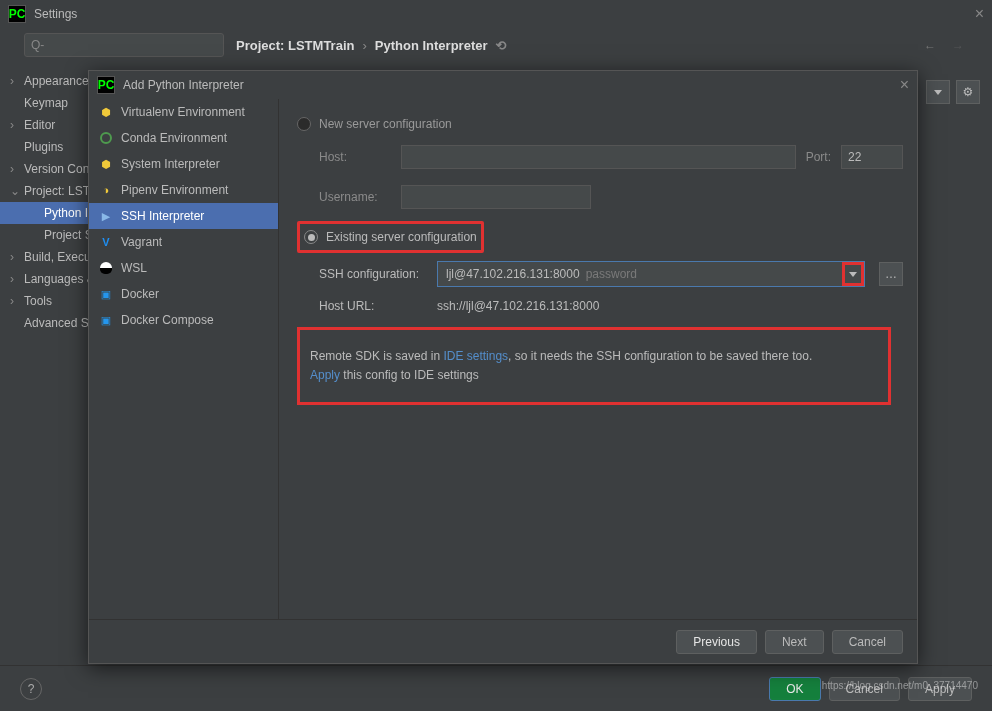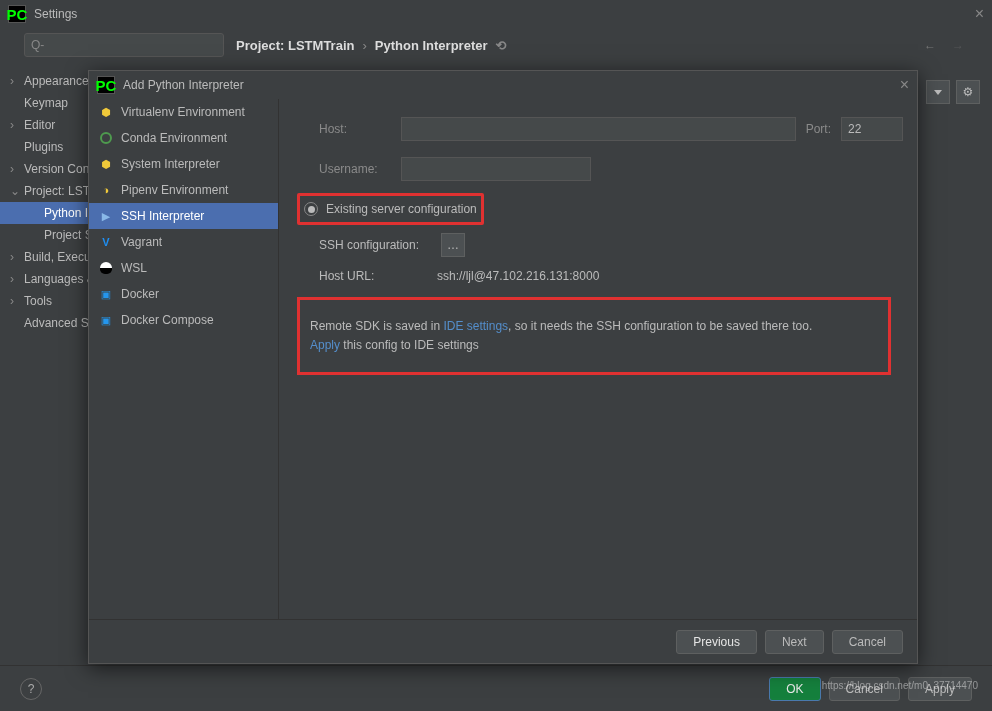--- a/index.html
+++ b/index.html
@@ -1,20 +1,20 @@
 <!DOCTYPE html>
 <html><head>
 <meta charset="utf-8">
 <style>
 * { box-sizing: border-box; margin: 0; padding: 0; font-family: "Segoe UI", Arial, sans-serif; }
 body { background: #3c3f41; width: 992px; height: 711px; color: #bbbbbb; font-size: 12px; overflow: hidden; position: relative; }
 
 
 .main-titlebar { height: 28px; display: flex; align-items: center; padding: 0 8px; background: #3c3f41; }
-.pc-logo { width: 18px; height: 18px; background: #000; color: #0f0; font-size: 15px; font-weight: bold; display: flex; align-items: center; justify-content: center; border: 1px solid #555; }
+.pc-logo { width: 18px; height: 18px; background: #000; color: #0f0; font-size: 12px; font-weight: bold; display: flex; align-items: center; justify-content: center; border: 1px solid #555; }
 .titlebar-title { margin-left: 8px; color: #bbbbbb; }
 .titlebar-close { margin-left: auto; color: #888; font-size: 16px; cursor: pointer; }
 
 
 .toolbar { height: 34px; display: flex; align-items: center; padding: 6px 24px; gap: 12px; }
 .search-field { width: 200px; height: 24px; background: #45494a; border: 1px solid #555; border-radius: 3px; display: flex; align-items: center; padding: 0 6px; color: #888; }
 .breadcrumb { display: flex; align-items: center; gap: 8px; color: #dddddd; font-weight: 600; font-size: 13px; }
 .breadcrumb .sep { color: #888; font-weight: normal; }
 .breadcrumb .leaf { color: #dddddd; }
 .toolbar-right { margin-left: auto; display: flex; gap: 8px; align-items: center; color: #777; }
@@ -217,20 +217,24 @@
           <span>Docker</span>
         </div>
       <div class="modal-left-item">
           <span class="mli-icon icon-docker">▣</span>
           <span>Docker Compose</span>
         </div>
     </div>
 
     <div class="modal-right">
 
+      <div class="radio-row">
+        <span class="radio outer-dark"></span>
+        <span style="color:#9a9a9a;">New server configuration</span>
+      </div>
       <div class="fieldrow">
         <span class="lbl">Host:</span>
         <div class="text-in" style="flex:1;"></div>
         <span class="lbl" style="width:auto;">Port:</span>
         <div class="port-in">
             <span>22</span>
           </div>
       </div>
       <div class="fieldrow">
         <span class="lbl">Username:</span>
@@ -241,20 +245,27 @@
         <div class="hl-red">
           <div class="radio-row" style="margin:0;">
             <span class="radio checked"></span>
             <span>Existing server configuration</span>
           </div>
         </div>
       </div>
 
       <div class="sshconf-row">
         <span class="lbl2">SSH configuration:</span>
+        <div class="dd">
+          <span class="sel-text">ljl@47.102.216.131:8000</span>
+          <span class="pass-text">password</span>
+          <div class="dd-arrow-wrap">
+              <div class="dd-arrow"></div>
+            </div>
+        </div>
         <div class="dots-btn">…</div>
       </div>
 
       <div class="host-row">
         <span class="lbl2">Host URL:</span>
         <span class="host-val">ssh://ljl@47.102.216.131:8000</span>
       </div>
 
       <div class="info-box">
         <span>Remote SDK is saved in </span><span class="link">IDE settings</span><span>, so it needs the SSH configuration to be saved there too. </span><br>

